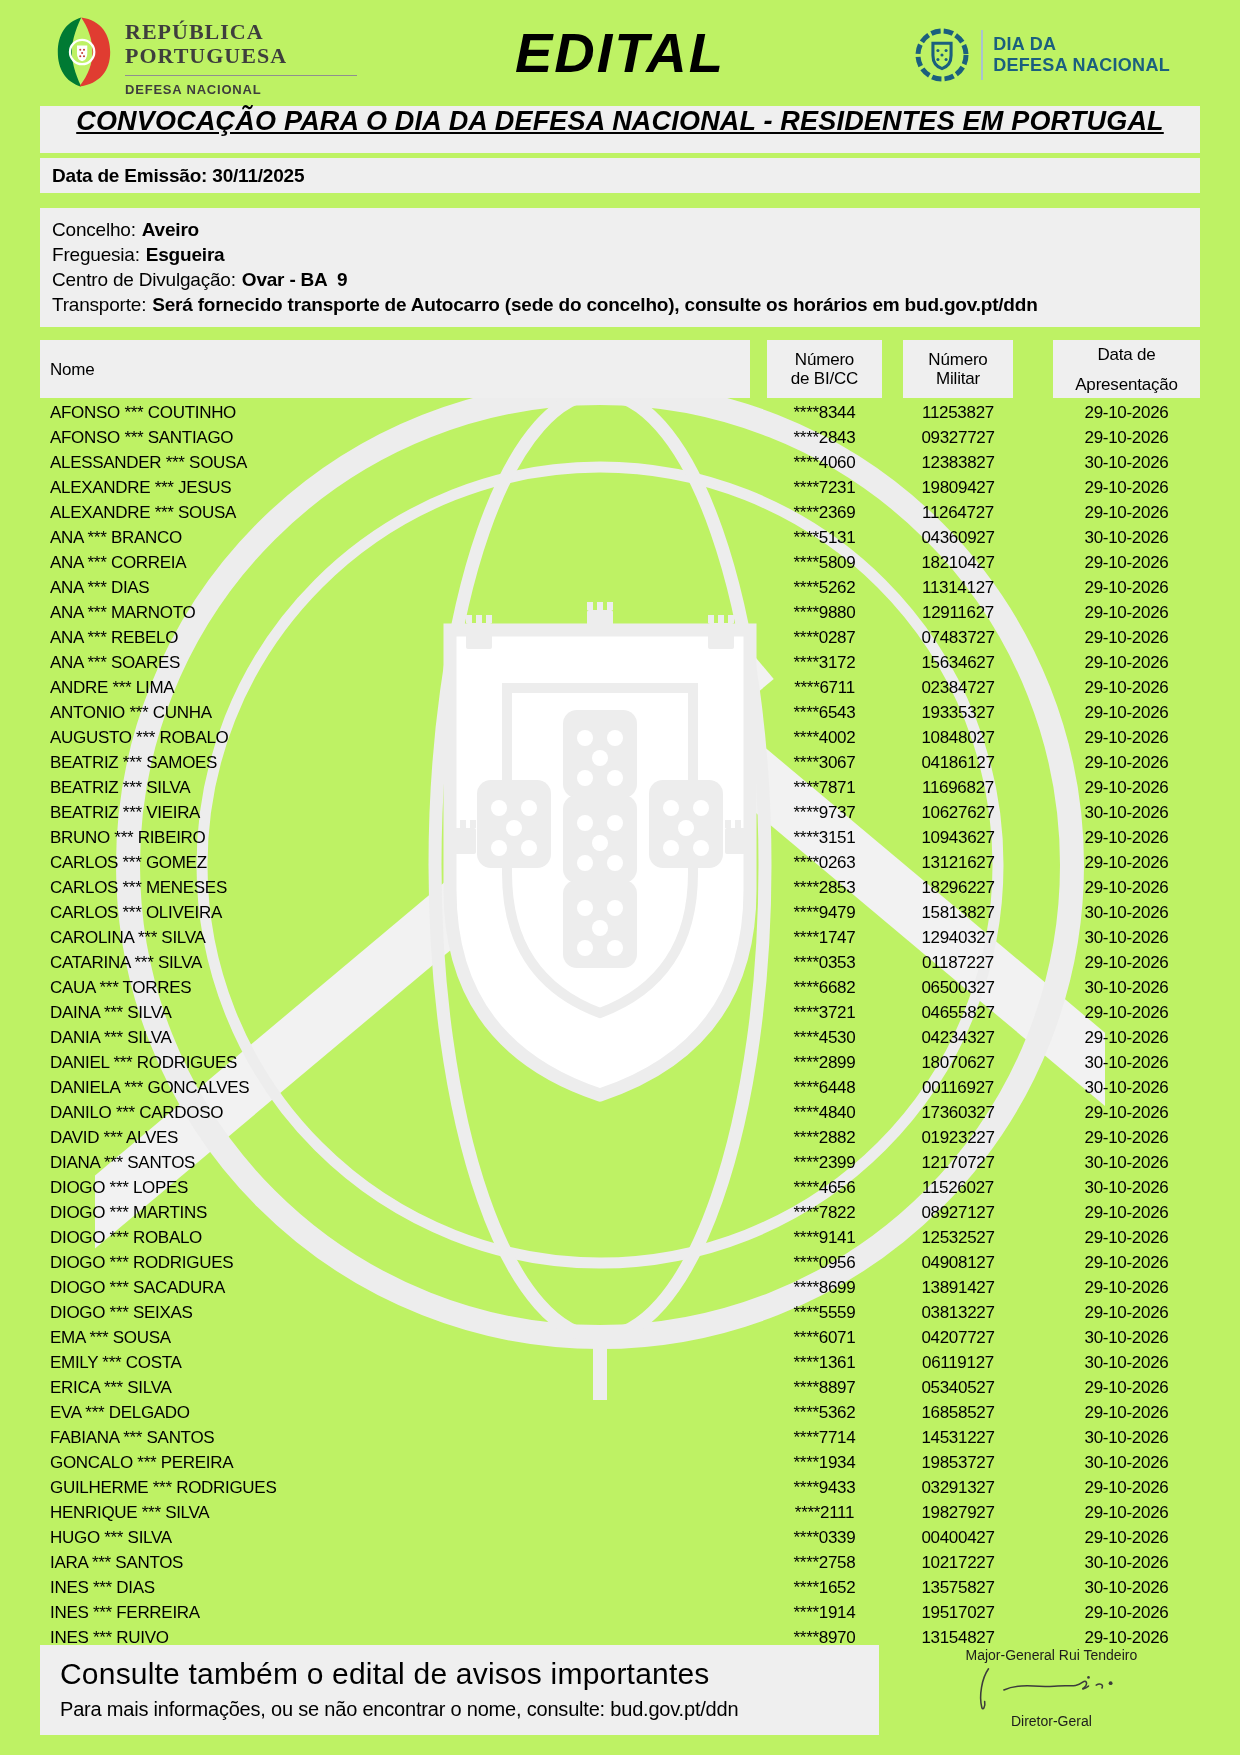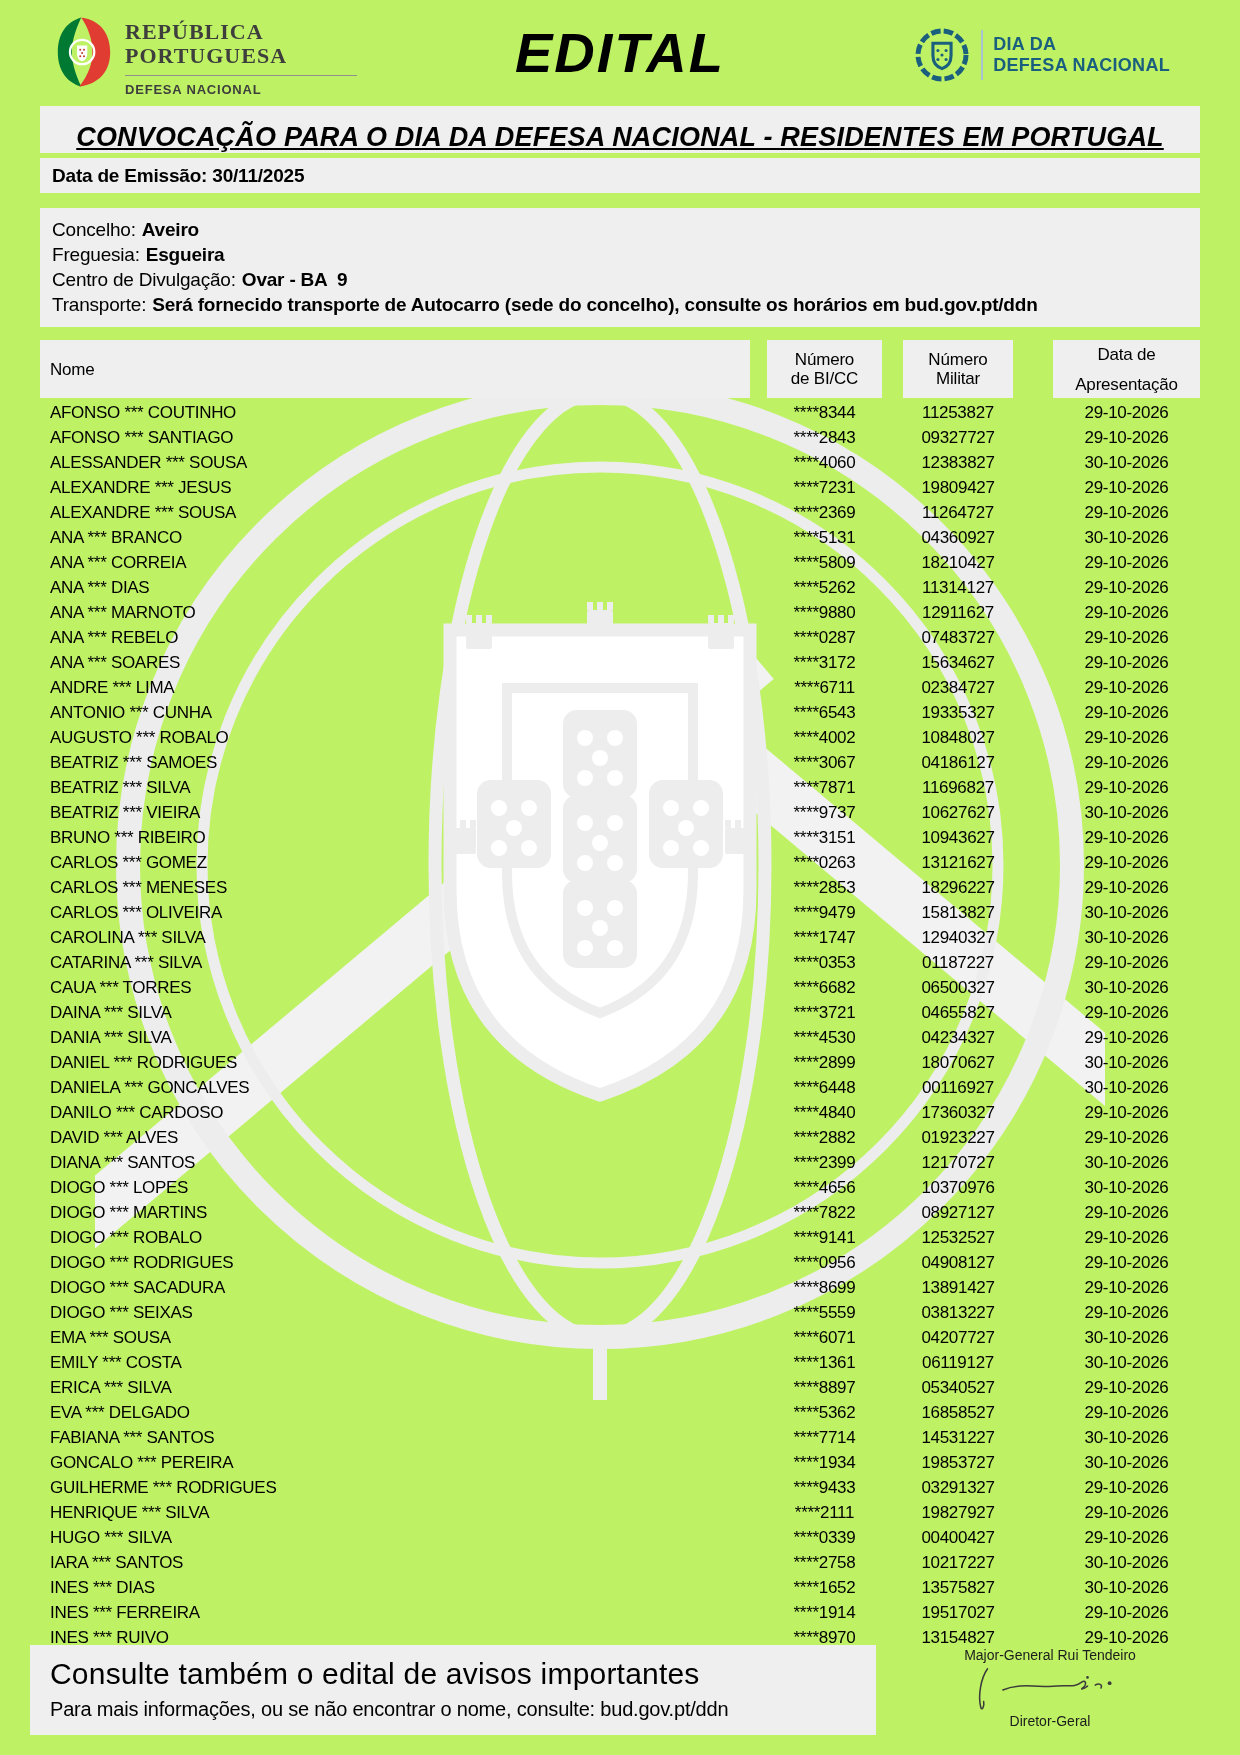--- a/index.html
+++ b/index.html
@@ -16,21 +16,21 @@
   .gov-rule { width:232px; height:1px; background:#8f8f8f; margin:7px 0 6px; }
   .gov-sub { font-size:13px; font-weight:bold; letter-spacing:0.8px; color:#3e3e3d; }
   .edital-title { position:absolute; left:50%; transform:translateX(-50%); top:20px; font-size:56px; font-weight:bold; font-style:italic; letter-spacing:2px; }
   .ddn-logo { position:absolute; right:70px; top:26px; display:flex; align-items:center; gap:10px; }
   .ddn-emblem { width:58px; height:58px; }
   .ddn-sep { width:2px; height:50px; background:#a9c2cf; }
   .ddn-text { font-size:18px; font-weight:bold; color:var(--accent,#1b5f7e); line-height:21px; letter-spacing:0.3px; }
 
   
   .graybox { background:var(--box,#efefef); margin-left:40px; margin-right:40px; }
-  .banner { margin-top:6px; height:47px; display:flex; align-items:flex-end; justify-content:center; }
+  .banner { margin-top:6px; height:47px; display:flex; align-items:flex-start; justify-content:center; }
   .banner-title { font-size:27px; font-weight:bold; font-style:italic; text-decoration:underline; letter-spacing:0.2px; }
   .emission { margin-top:5px; height:35px; line-height:35px; padding-left:12px; font-size:19px; font-weight:bold; letter-spacing:-0.2px; }
   .info { margin-top:15px; padding:9px 12px 10px; }
   .info-line { font-size:19px; line-height:25px; letter-spacing:-0.2px; }
   .info-line .lbl { margin-right:6px; }
   .info-line .val { white-space:pre-wrap; }
 
   
   .table-wrap { position:relative; margin:13px 40px 0; }
   .thead { position:relative; z-index:1; display:flex; height:58px; font-size:17px; line-height:19px; letter-spacing:-0.2px; }
@@ -43,21 +43,21 @@
   .trow { display:flex; height:25px; align-items:flex-end; font-size:17px; letter-spacing:-0.3px; }
   .c-nome { flex:1 1 auto; padding-left:10px; white-space:nowrap; }
   .c-bicc { width:115px; margin-left:17px; text-align:center; }
   .c-mil  { width:110px; margin-left:21px; text-align:center; }
   .c-data { width:147px; margin-left:40px; text-align:center; }
 
   
   .watermark { position:absolute; left:55px; top:50px; width:1010px; height:1010px; z-index:0; pointer-events:none; }
 
   
-  .footer { position:absolute; left:30px; right:40px; top:1645px; display:flex; align-items:flex-start; }
+  .footer { position:absolute; left:40px; right:40px; top:1645px; display:flex; align-items:flex-start; }
   .notice { width:846px; background:var(--box,#efefef); padding:12px 20px 14px; }
   .notice-title { font-size:30px; letter-spacing:0.2px; margin-bottom:7px; }
   .notice-sub { font-size:20px; letter-spacing:-0.2px; }
   .sign { width:300px; margin-left:24px; text-align:center; padding-top:2px; }
   .sign-name { font-size:14px; color:#1c1c1c; }
   .sign-svg { width:170px; height:50px; margin:0 auto; display:block; }
   .sign-role { font-size:14px; color:#1c1c1c; }
 </style>
 </head>
 <body>
@@ -444,21 +444,21 @@
     <div class="trow">
       <div class="c-nome">DIANA *** SANTOS</div>
       <div class="c-bicc">****2399</div>
       <div class="c-mil">12170727</div>
       <div class="c-data">30-10-2026</div>
     </div>
 
     <div class="trow">
       <div class="c-nome">DIOGO *** LOPES</div>
       <div class="c-bicc">****4656</div>
-      <div class="c-mil">10370976</div>
+      <div class="c-mil">11526027</div>
       <div class="c-data">30-10-2026</div>
     </div>
 
     <div class="trow">
       <div class="c-nome">DIOGO *** MARTINS</div>
       <div class="c-bicc">****7822</div>
       <div class="c-mil">08927127</div>
       <div class="c-data">29-10-2026</div>
     </div>
 

